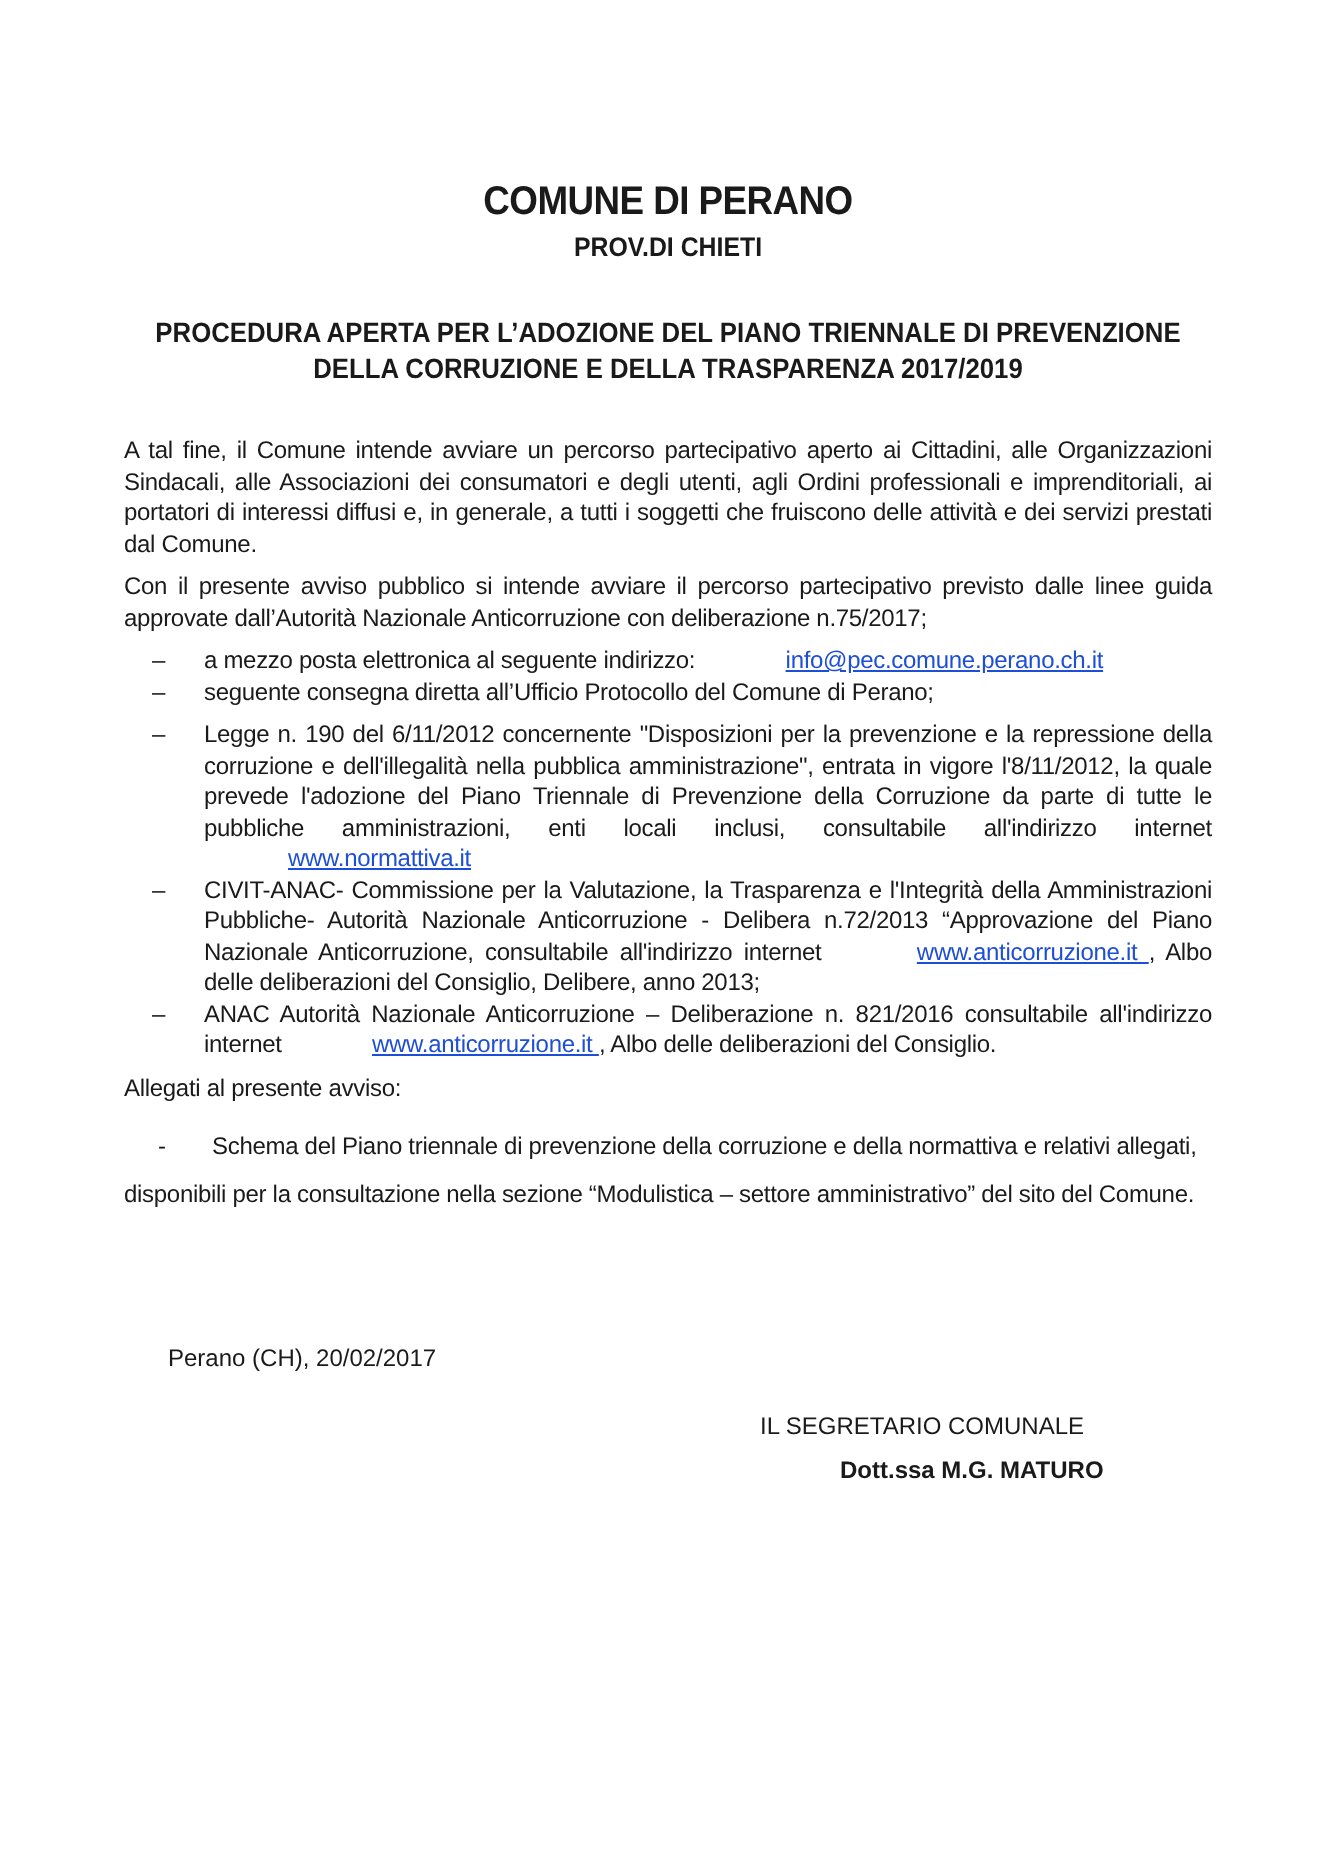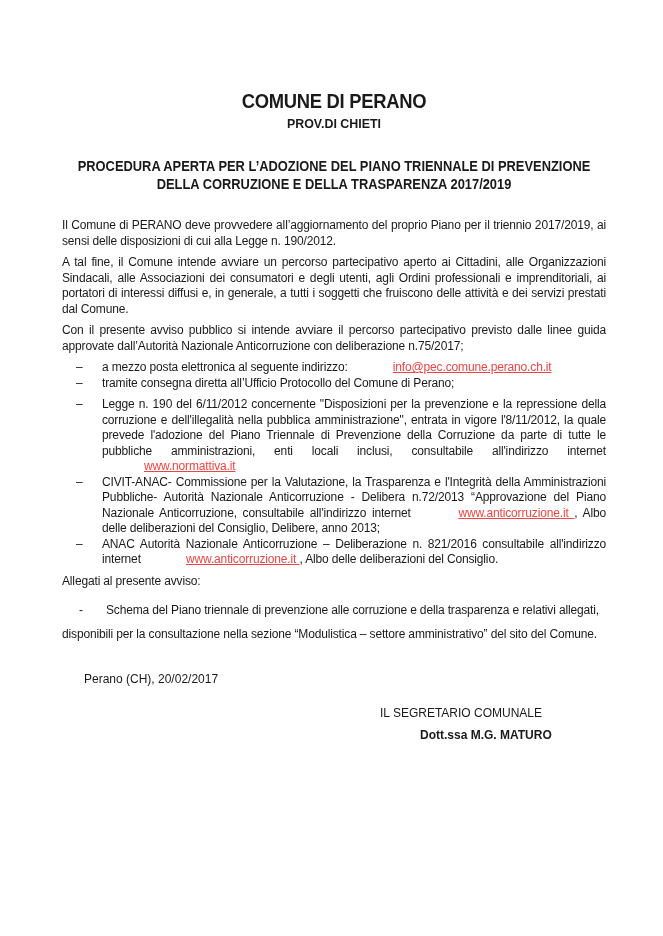--- a/index.html
+++ b/index.html
@@ -10,51 +10,50 @@
       font-size:20px; font-weight:bold; letter-spacing:-0.3px; transform:scaleX(0.92); }
     .subtitle { position:absolute; top:116px; left:0; width:100%; text-align:center;
       font-size:13.5px; font-weight:bold; transform:scaleX(0.92); }
     .heading { position:absolute; top:157px; left:-8px; width:560px; text-align:center;
       font-size:14px; font-weight:bold; line-height:18px; transform:scaleX(0.92); }
     .body { position:absolute; top:218px; left:0; width:544px; font-size:12px; line-height:15.5px; }
     .p { text-align:justify; margin:0 0 6px 0; letter-spacing:-0.15px; }
     .list { margin:0 0 6px 0; padding:0; list-style:none; }
     .li { position:relative; padding-left:40px; text-align:justify; letter-spacing:-0.15px; }
     .li .dash { position:absolute; left:14px; top:0; }
-    .link { color:#ef4444; text-decoration:underline;padding-left:42px; }
+    .link { color:#1d4ed8; text-decoration:underline;padding-left:42px; }
     .att { padding-left:44px; position:relative; margin:0 0 8px 0; letter-spacing:-0.15px; }
     .att .dash { position:absolute; left:17px; }
     .place { position:absolute; top:672px; left:84px; font-size:12px; }
     .sig1 { position:absolute; top:706px; left:380px; font-size:12px; font-weight:normal; }
     .sig2 { position:absolute; top:728px; left:420px; font-size:12px; font-weight:bold; }
   </style>
 </head>
 <body>
 
 <div class="page">
   <div class="title">COMUNE DI PERANO</div>
   <div class="subtitle">PROV.DI CHIETI</div>
   <div class="heading">
     <div>PROCEDURA APERTA PER L’ADOZIONE DEL PIANO TRIENNALE DI PREVENZIONE</div>
     <div>DELLA CORRUZIONE E DELLA TRASPARENZA 2017/2019</div>
   </div>
 
   <div class="body">
-    <p class="p">Il Comune di PERANO deve provvedere all’aggiornamento del proprio Piano per il triennio 2017/2019, ai sensi delle disposizioni di cui alla Legge n. 190/2012.</p>
     <p class="p">A tal fine, il Comune intende avviare un percorso partecipativo aperto ai Cittadini, alle Organizzazioni Sindacali, alle Associazioni dei consumatori e degli utenti, agli Ordini professionali e imprenditoriali, ai portatori di interessi diffusi e, in generale, a tutti i soggetti che fruiscono delle attività e dei servizi prestati dal Comune.</p>
     <p class="p">Con il presente avviso pubblico si intende avviare il percorso partecipativo previsto dalle linee guida approvate dall’Autorità Nazionale Anticorruzione con deliberazione n.75/2017;</p>
 
     <div class="list">
       <div class="li">
         <span class="dash">–</span>
         <span>a mezzo posta elettronica al seguente indirizzo: </span><a class="link">info@pec.comune.perano.ch.it</a>
       </div>
       <div class="li">
         <span class="dash">–</span>
-        <span>tramite consegna diretta all’Ufficio Protocollo del Comune di Perano;</span>
+        <span>seguente consegna diretta all’Ufficio Protocollo del Comune di Perano;</span>
       </div>
     </div>
 
 
     <div class="list">
       <div class="li">
         <span class="dash">–</span>
         <span>Legge n. 190 del 6/11/2012 concernente "Disposizioni per la prevenzione e la repressione della corruzione e dell'illegalità nella pubblica amministrazione", entrata in vigore l'8/11/2012, la quale prevede l'adozione del Piano Triennale di Prevenzione della Corruzione da parte di tutte le pubbliche amministrazioni, enti locali inclusi, consultabile all'indirizzo internet </span><a class="link">www.normattiva.it</a>
       </div>
       <div class="li">
@@ -63,21 +62,21 @@
       </div>
       <div class="li">
         <span class="dash">–</span>
         <span>ANAC Autorità Nazionale Anticorruzione – Deliberazione n. 821/2016 consultabile all'indirizzo internet </span><a class="link">www.anticorruzione.it </a><span>, Albo delle deliberazioni del Consiglio.</span>
       </div>
     </div>
 
     <p class="p" style="margin-bottom:14px">Allegati al presente avviso:</p>
     <div class="att">
       <span class="dash">-</span>
-      <span>Schema del Piano triennale di prevenzione alle corruzione e della trasparenza e relativi allegati,</span>
+      <span>Schema del Piano triennale di prevenzione della corruzione e della normattiva e relativi allegati,</span>
     </div>
     <p class="p">disponibili per la consultazione nella sezione “Modulistica – settore amministrativo” del sito del Comune.</p>
   </div>
 </div>
 
 <div class="place">Perano (CH), 20/02/2017</div>
 <div class="sig1">IL SEGRETARIO COMUNALE</div>
 <div class="sig2">Dott.ssa M.G. MATURO</div>
 
 </body></html>

